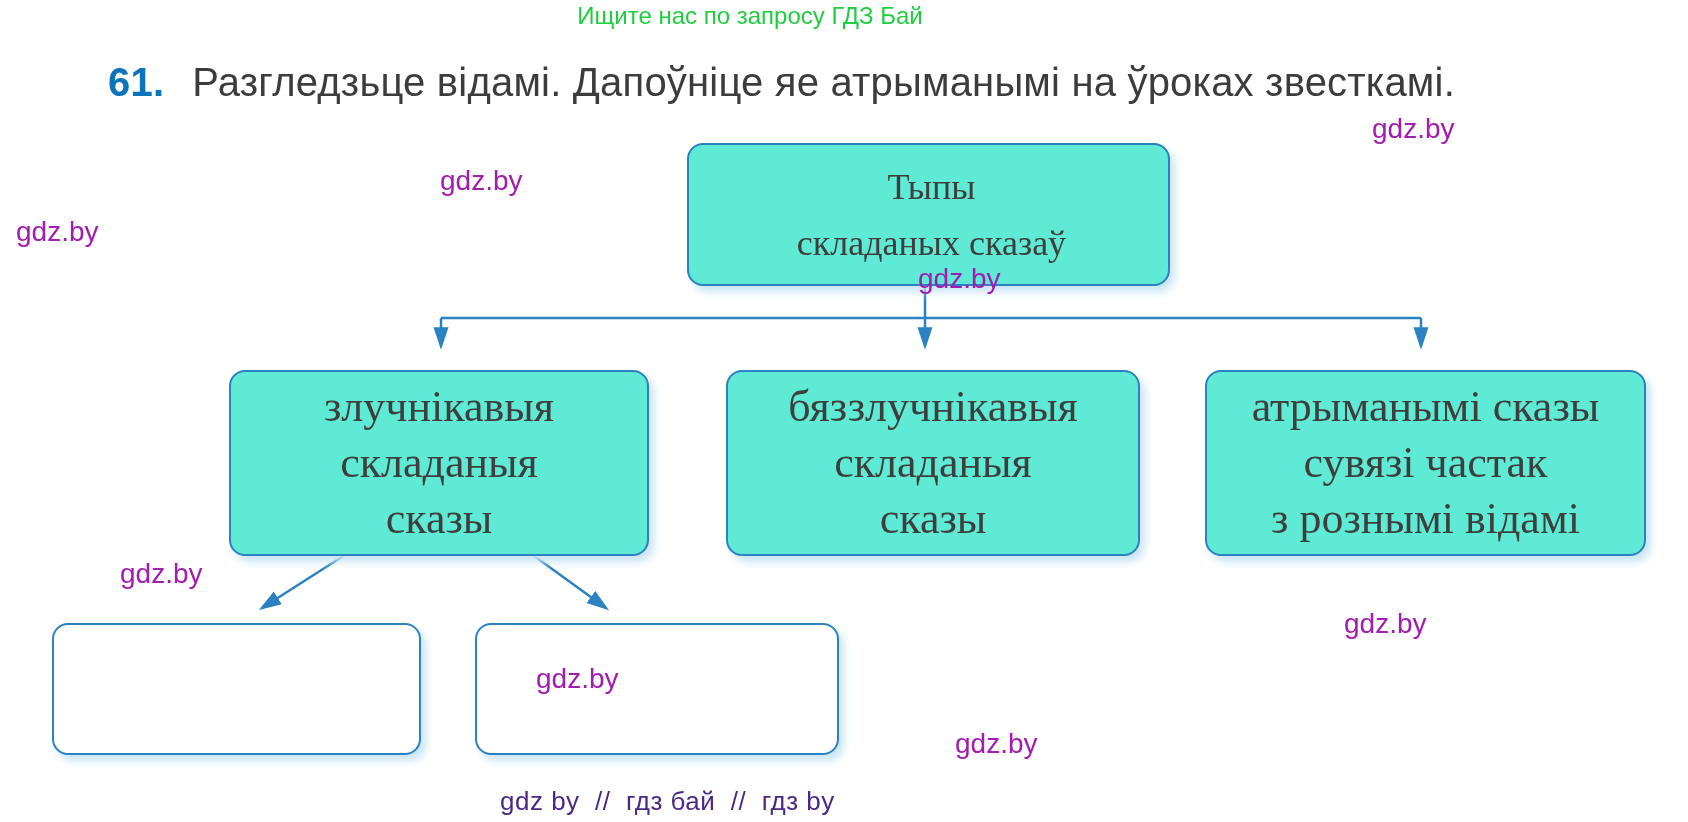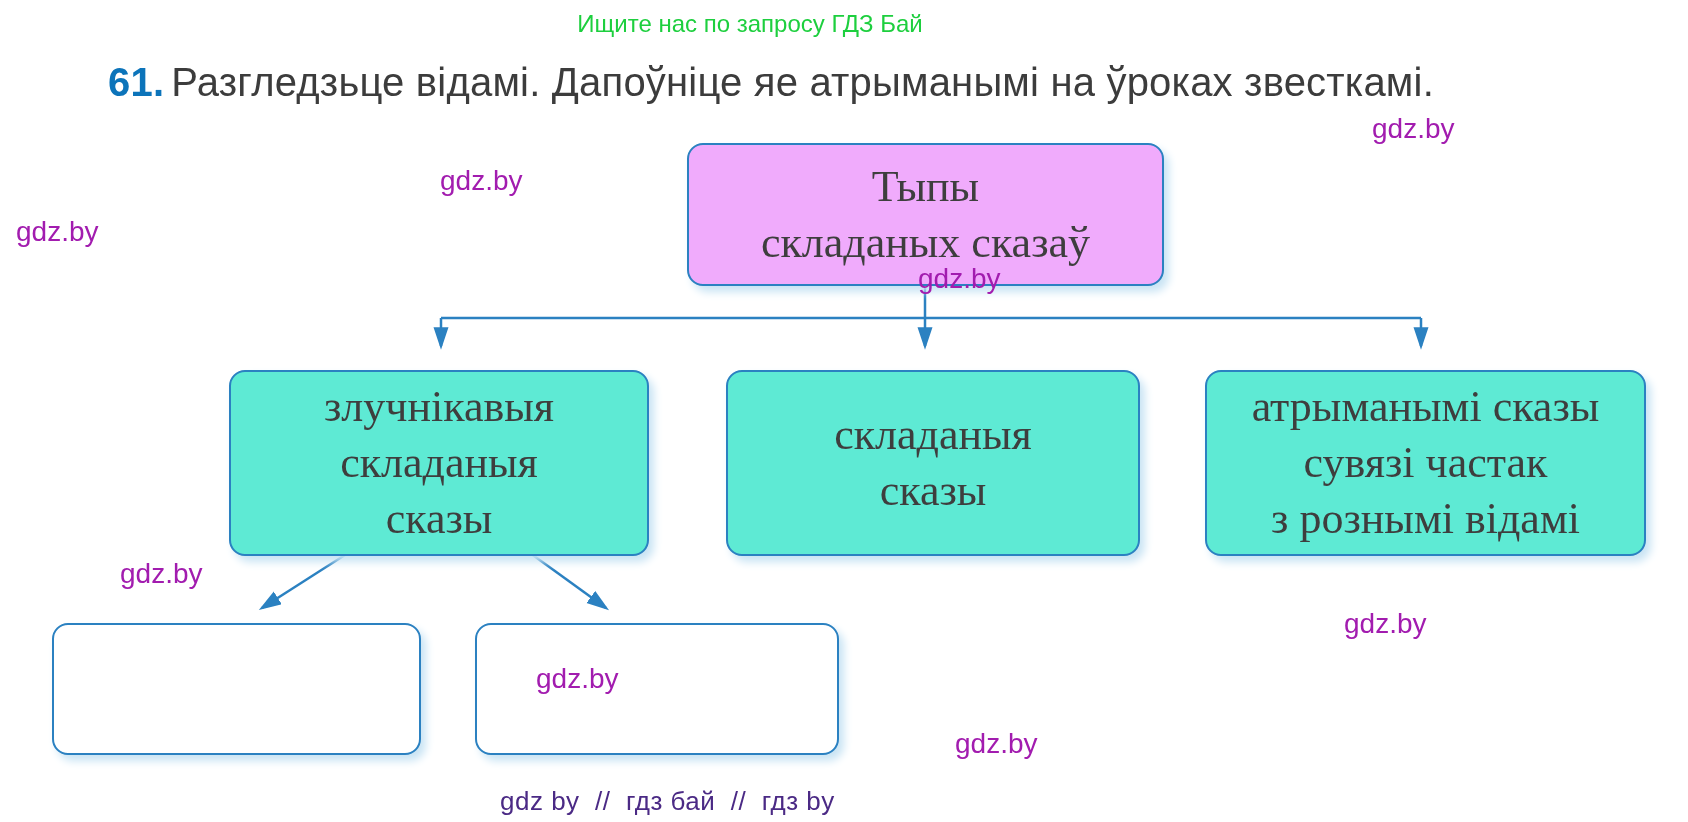--- a/index.html
+++ b/index.html
@@ -2,36 +2,36 @@
 <html><head>
 <meta charset="utf-8">
 <style>
   html,body{margin:0;padding:0;}
   body{
     width:1688px;height:822px;position:relative;overflow:hidden;
     background:#ffffff;font-family:"Liberation Sans",sans-serif;
   }
   .banner{
     position:absolute;left:400px;top:2px;width:700px;text-align:center;
-    font-size:24px;color:#1dcf3e;font-weight:400;margin-top:8px;
+    font-size:24px;color:#1dcf3e;font-weight:400;
   }
   .title{
     position:absolute;left:108px;top:60px;width:1500px;
     font-size:40px;color:#3c3c3c;letter-spacing:0.2px;white-space:nowrap;
   }
-  .title .num{color:#0c74ba;font-weight:700;margin-right:7px;}
+  .title .num{color:#0c74ba;font-weight:700;margin-right:28px;}
   .connectors{position:absolute;left:0;top:0;pointer-events:none;}
   .box{
     position:absolute;background:#5eead4;
     border:2.5px solid #2b81c1;border-radius:16px;
     box-shadow:5px 6px 9px #c9e4f4;
     display:flex;flex-direction:column;align-items:center;justify-content:center;
     font-family:"Liberation Serif",serif;color:#3e3e3e;text-align:center;
   }
-  .box.root{background:#f0abfc;font-size:44px;line-height:56px;}
+  .box.root{background:#5eead4;font-size:36px;line-height:56px;padding-left:6px;}
   .box.child{font-size:44px;line-height:56px;}
   .box.empty{background:#ffffff;}
   .wm{
     position:absolute;font-size:28px;color:#a21caf;white-space:nowrap;
     font-family:"Liberation Sans",sans-serif;
   }
   .footer{
     position:absolute;left:500px;top:786px;width:690px;
     font-size:26px;color:#4b2a85;letter-spacing:0.5px;white-space:pre;
   }
@@ -67,20 +67,21 @@
   <div>складаных сказаў</div>
 </div>
 
 <div class="box child" style="left:229px;top:370px;width:416px;height:182px;">
   <div>злучнікавыя</div>
   <div>складаныя</div>
   <div>сказы</div>
 </div>
 
 <div class="box child" style="left:726px;top:370px;width:410px;height:182px;">
+  <div>бяззлучнікавыя</div>
   <div>складаныя</div>
   <div>сказы</div>
 </div>
 
 <div class="box child" style="left:1205px;top:370px;width:437px;height:182px;">
   <div>атрыманымі сказы</div>
   <div>сувязі частак</div>
   <div>з рознымі відамі</div>
 </div>
 

